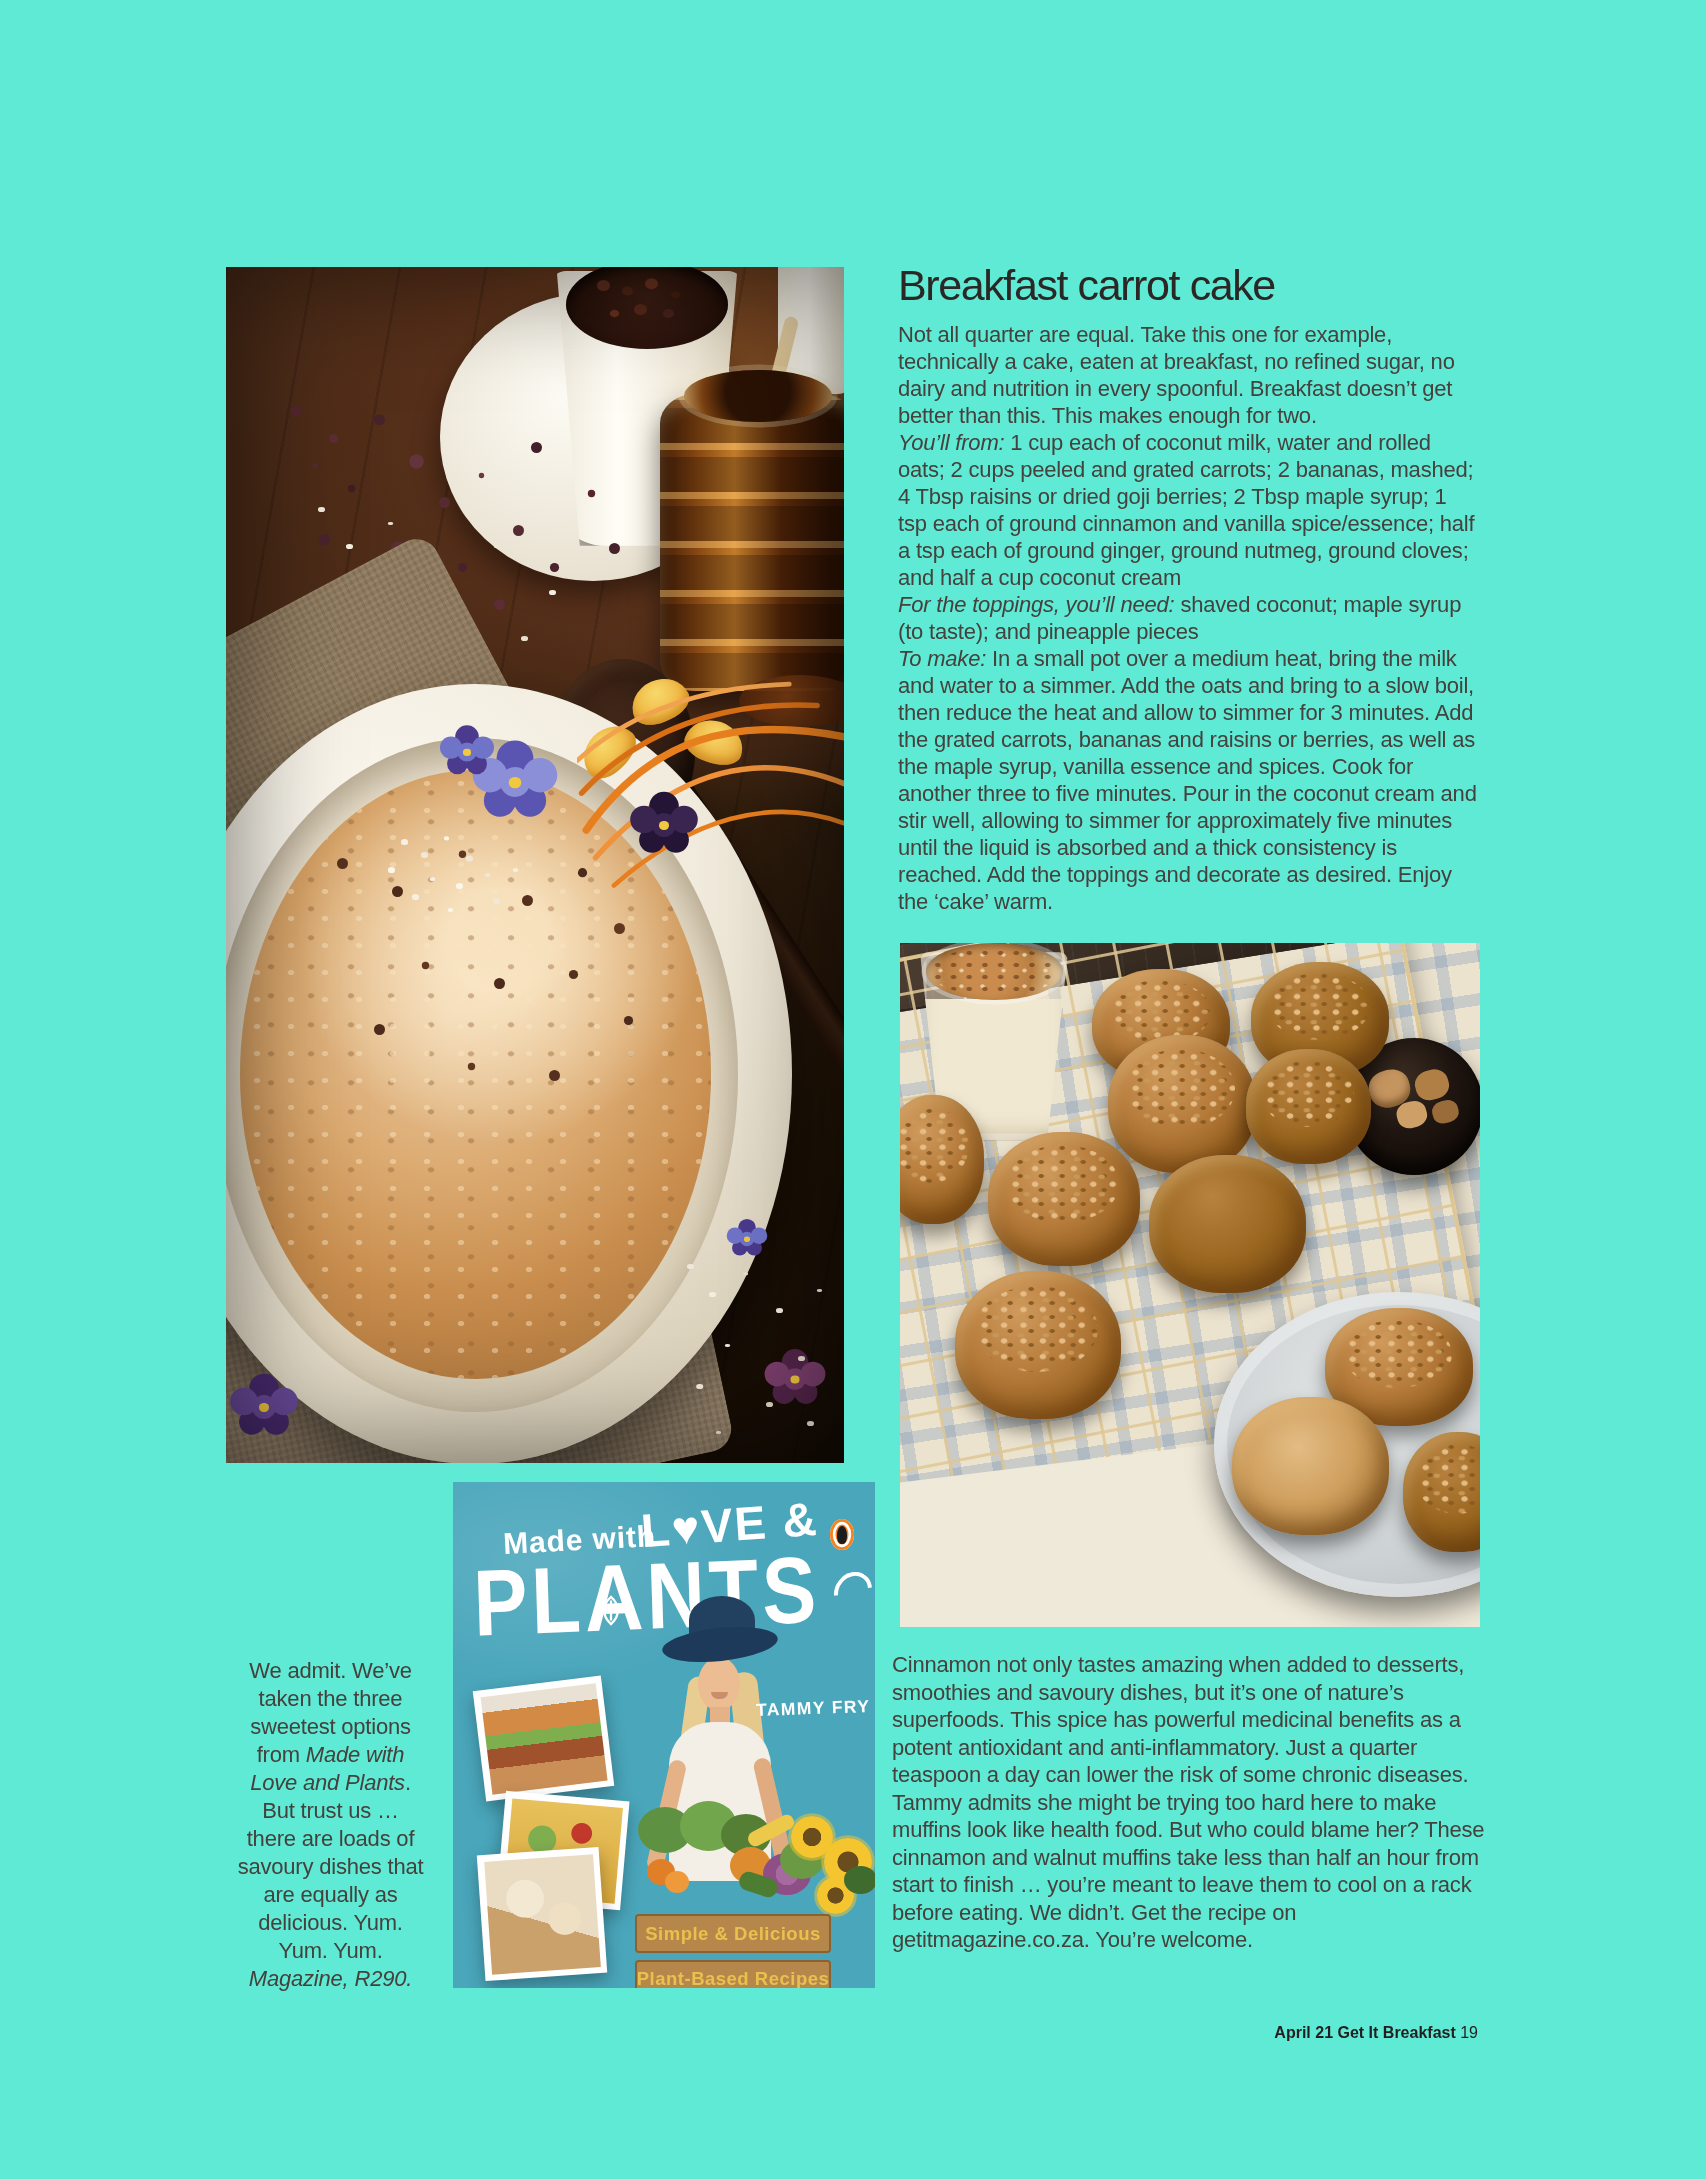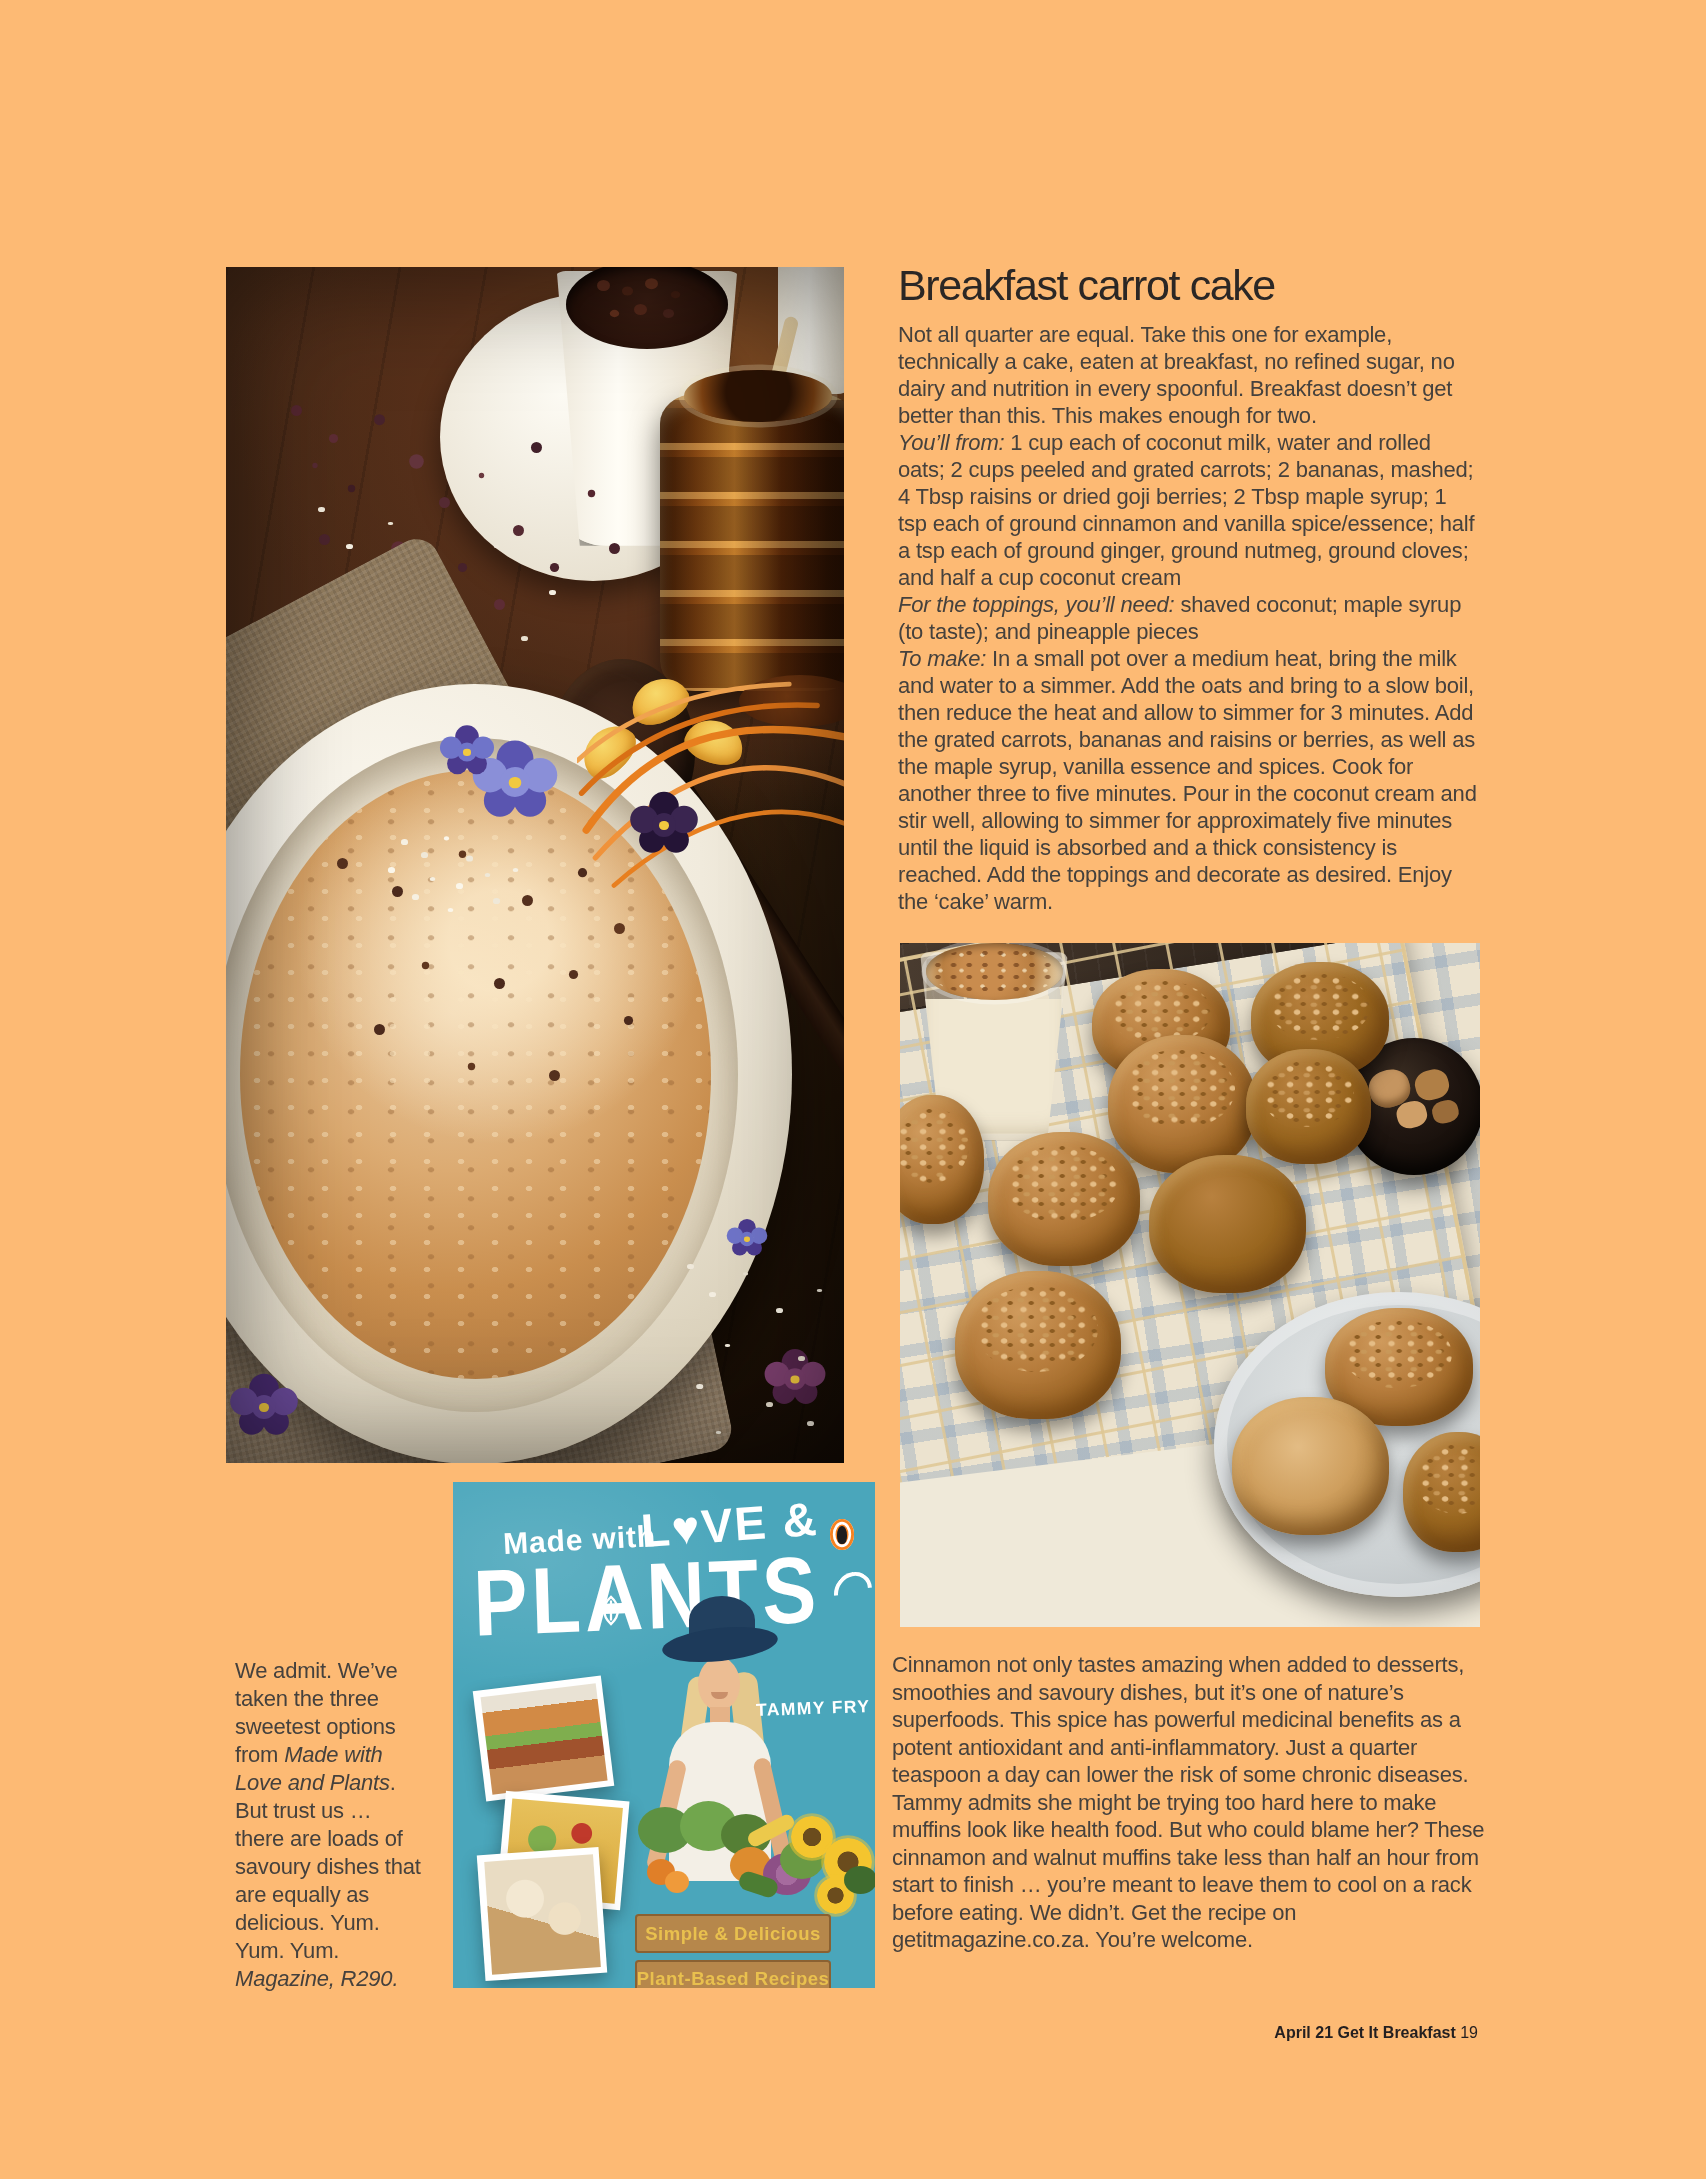--- a/index.html
+++ b/index.html
@@ -1,28 +1,28 @@
 <!DOCTYPE html>
 <html style="--cover-teal: #4aa6bb; --body-text: #45413d; --heading-text: #2b2725; --folio-text: #231f20; --crate-text: #e9c04e;font-size:14.8px"><head>
 <meta charset="utf-8">
 <style>
   html,body{margin:0;padding:0;background:#ffffff}
-  .page{position:relative;width:1706px;height:2179px;background:#fdba74;overflow:hidden;
+  .page{position:relative;width:1706px;height:2179px;background:#5eead4;overflow:hidden;
         font-family:"Liberation Sans",sans-serif;color:var(--body-text,#45413d)}
   .a{position:absolute}
   em{font-style:italic}
 
   
   .recipe{position:absolute;left:898px;top:264px;width:581px}
   .recipe h1{margin:0 0 13px 0;font-weight:400;font-size:43px;line-height:1.02;
              letter-spacing:-1.4px;color:var(--heading-text,#2b2725)}
   .bodytext{margin:0;font-size:22px;line-height:27px;letter-spacing:-0.2px}
   .cinnamon{position:absolute;left:892px;top:1651px;width:600px;margin:0;
             font-size:22px;line-height:27.5px;letter-spacing:-0.2px}
-  .note{position:absolute;left:235px;top:1657px;width:191px;text-align:left;
+  .note{position:absolute;left:235px;top:1657px;width:191px;text-align:center;
         font-size:22px;line-height:28px;letter-spacing:-0.2px}
   .note .pub{display:block}
   .folio{position:absolute;top:2024px;right:228px;font-size:16px;color:var(--folio-text,#231f20)}
   .folio .b{font-weight:700}
 
   
   .ph1{position:absolute;left:226px;top:267px;width:618px;height:1196px;margin:0;overflow:hidden;
     background:
       radial-gradient(720px 572px at 88% 10%, #7c4a22 0%, #58301a 45%, rgba(0,0,0,0) 75%),
       radial-gradient(831px 646px at 15% 28%, #4a2a17 0%, rgba(0,0,0,0) 70%),

